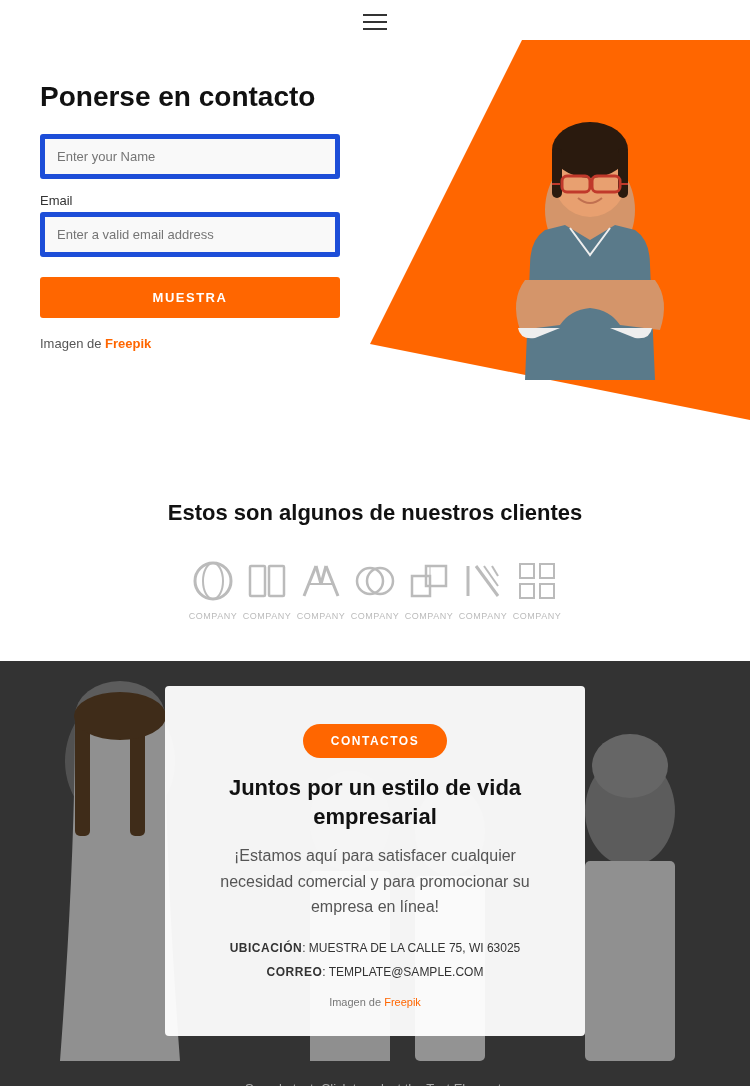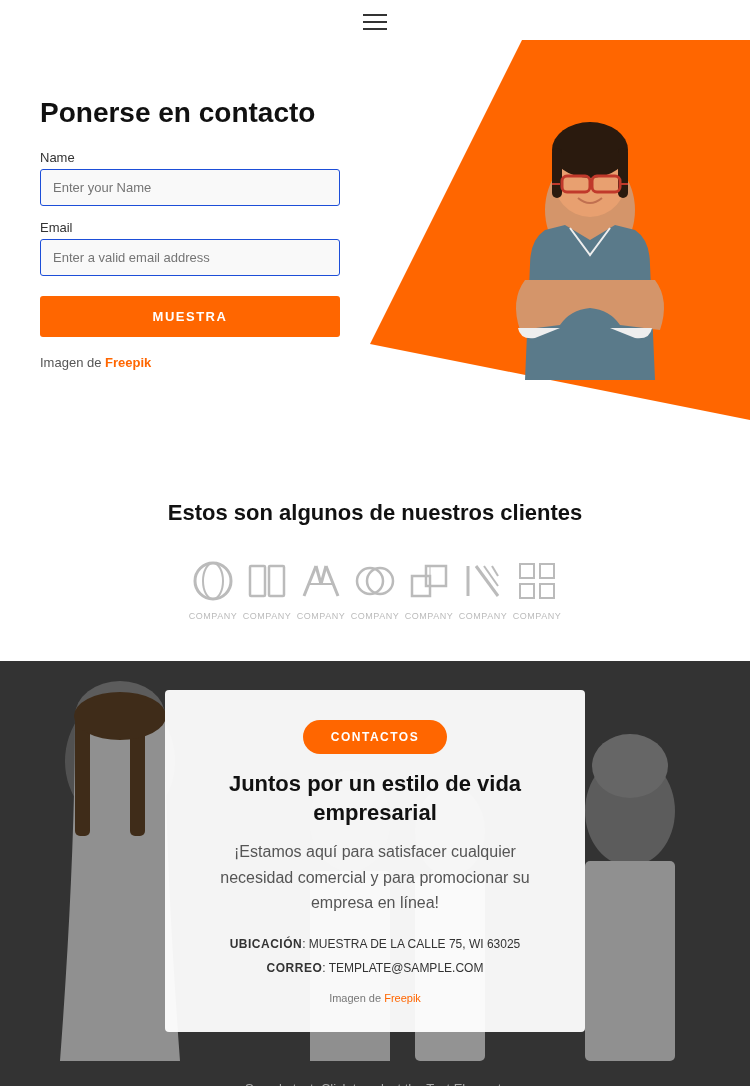--- a/index.html
+++ b/index.html
@@ -14,27 +14,27 @@
     .hero { position: relative; padding: 40px 40px 60px; min-height: 420px; overflow: hidden; }
     .hero-bg-shape {
       position: absolute;
       top: 0; right: 0;
       width: 380px; height: 380px;
       background: #f60;
       clip-path: polygon(40% 0%, 100% 0%, 100% 100%, 0% 80%);
       z-index: 0;
     }
     .hero-content { position: relative; z-index: 2; max-width: 300px; }
-    .hero h1 { font-size: 28px; font-weight: 700; color: #111; margin-bottom: 20px; line-height: 1.2; margin-top: 16px; }
+    .hero h1 { font-size: 28px; font-weight: 700; color: #111; margin-bottom: 20px; line-height: 1.2; }
     .form-group { margin-bottom: 14px; }
     .form-group label { display: block; font-size: 13px; color: #333; margin-bottom: 4px; }
     .form-group input {
       width: 100%;
       padding: 10px 12px;
-      border: 1px solid #1d4ed8;
+      border: 5px solid #1d4ed8;
       border-radius: 3px;
       font-size: 13px;
       color: #999;
       background: #f9f9f9;
       outline: none;
     }
     .btn-submit {
       width: 100%;
       padding: 13px;
       background: #f60;
@@ -75,21 +75,21 @@
       z-index: 0;
     }
 
     .banner-card {
       position: absolute;
       left: 50%; top: 50%;
       transform: translate(-50%, -50%);
       background: rgba(255,255,255,0.95);
       border-radius: 4px;
       width: 420px;
-      padding: 30px 35px 28px;
+      padding: 38px 35px 28px;
       z-index: 2;
       text-align: center;
     }
     .btn-contactos {
       background: #f60;
       color: #fff;
       font-size: 12px;
       font-weight: 700;
       letter-spacing: 1.5px;
       border: none;
@@ -151,21 +151,20 @@
 
       <path d="M 88 248 Q 90 260 105 258 L 130 248" fill="#eee"></path>
       <path d="M 222 248 Q 220 260 205 258 L 180 248" fill="#eee"></path>
     </svg>
   </div>
 
   <div class="hero-content">
     <h1>Ponerse en contacto</h1>
 
     <div class="form-group">
-      <label>Name</label>
       <input type="text" placeholder="Enter your Name" style="">
     </div>
 
     <div class="form-group">
       <label>Email</label>
       <input type="email" placeholder="Enter a valid email address" style="">
     </div>
 
     <button class="btn-submit">MUESTRA</button>
 

